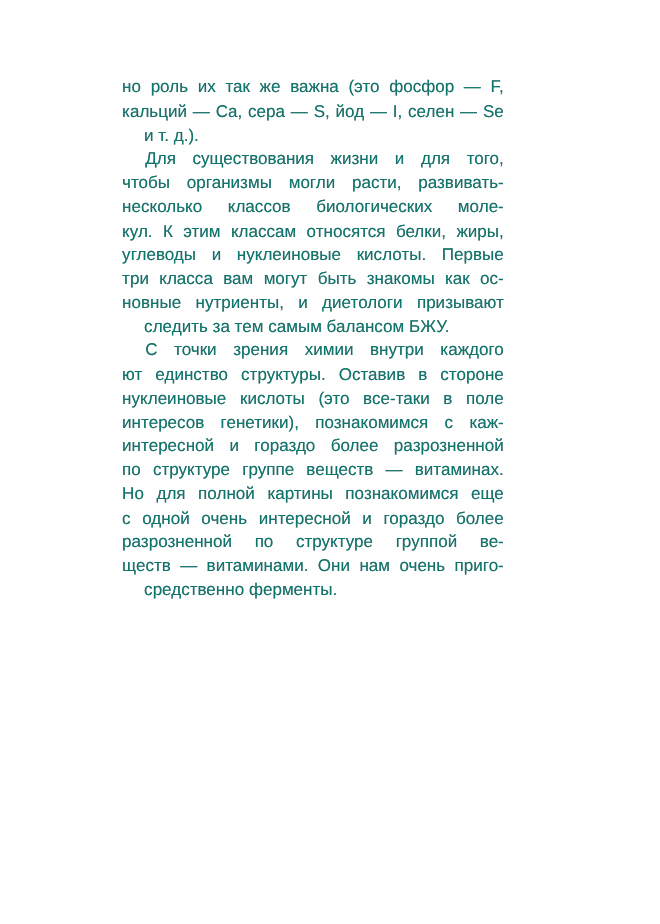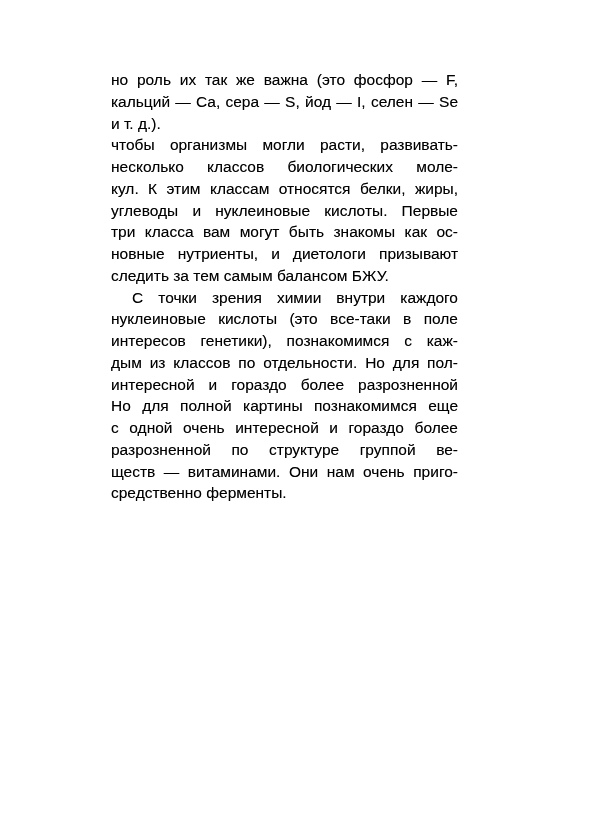--- a/index.html
+++ b/index.html
@@ -29,50 +29,53 @@
   }
   .paragraph { }
   .line {
     text-align: justify;
     text-align-last: justify;
     white-space: normal;
   }
   .line.noj {
     text-align: right;
     text-align-last: left;
+    margin-left: 20px;
   }
   .line.indent {
     padding-left: 21px;
   }
 </style>
 </head>
 <body style="background: rgb(255, 255, 255);">
 
 <div class="page">
-  <div class="text-block" style="color: #000000;">
+  <div class="text-block" style="color: #0f766e;">
       <div class="paragraph">
         <div class="line">но роль их так же важна (это фосфор — F,</div>
         <div class="line">кальций — Ca, сера — S, йод — I, селен — Se</div>
         <div class="line noj">и т. д.).</div>
       </div>
       <div class="paragraph">
+        <div class="line indent">Для существования жизни и для того,</div>
         <div class="line">чтобы организмы могли расти, развивать-</div>
         <div class="line">несколько классов биологических моле-</div>
         <div class="line">кул. К этим классам относятся белки, жиры,</div>
         <div class="line">углеводы и нуклеиновые кислоты. Первые</div>
         <div class="line">три класса вам могут быть знакомы как ос-</div>
         <div class="line">новные нутриенты, и диетологи призывают</div>
         <div class="line noj">следить за тем самым балансом БЖУ.</div>
       </div>
       <div class="paragraph">
         <div class="line indent">С точки зрения химии внутри каждого</div>
+        <div class="line">ют единство структуры. Оставив в стороне</div>
         <div class="line">нуклеиновые кислоты (это все-таки в поле</div>
         <div class="line">интересов генетики), познакомимся с каж-</div>
-        <div class="line">дым из классов по отдельности. Но для пол-</div>
         <div class="line">интересной и гораздо более разрозненной</div>
+        <div class="line">по структуре группе веществ — витаминах.</div>
         <div class="line">Но для полной картины познакомимся еще</div>
         <div class="line">с одной очень интересной и гораздо более</div>
         <div class="line">разрозненной по структуре группой ве-</div>
         <div class="line">ществ — витаминами. Они нам очень приго-</div>
         <div class="line noj">средственно ферменты.</div>
       </div>
     </div>
 </div>
 
 </body></html>

